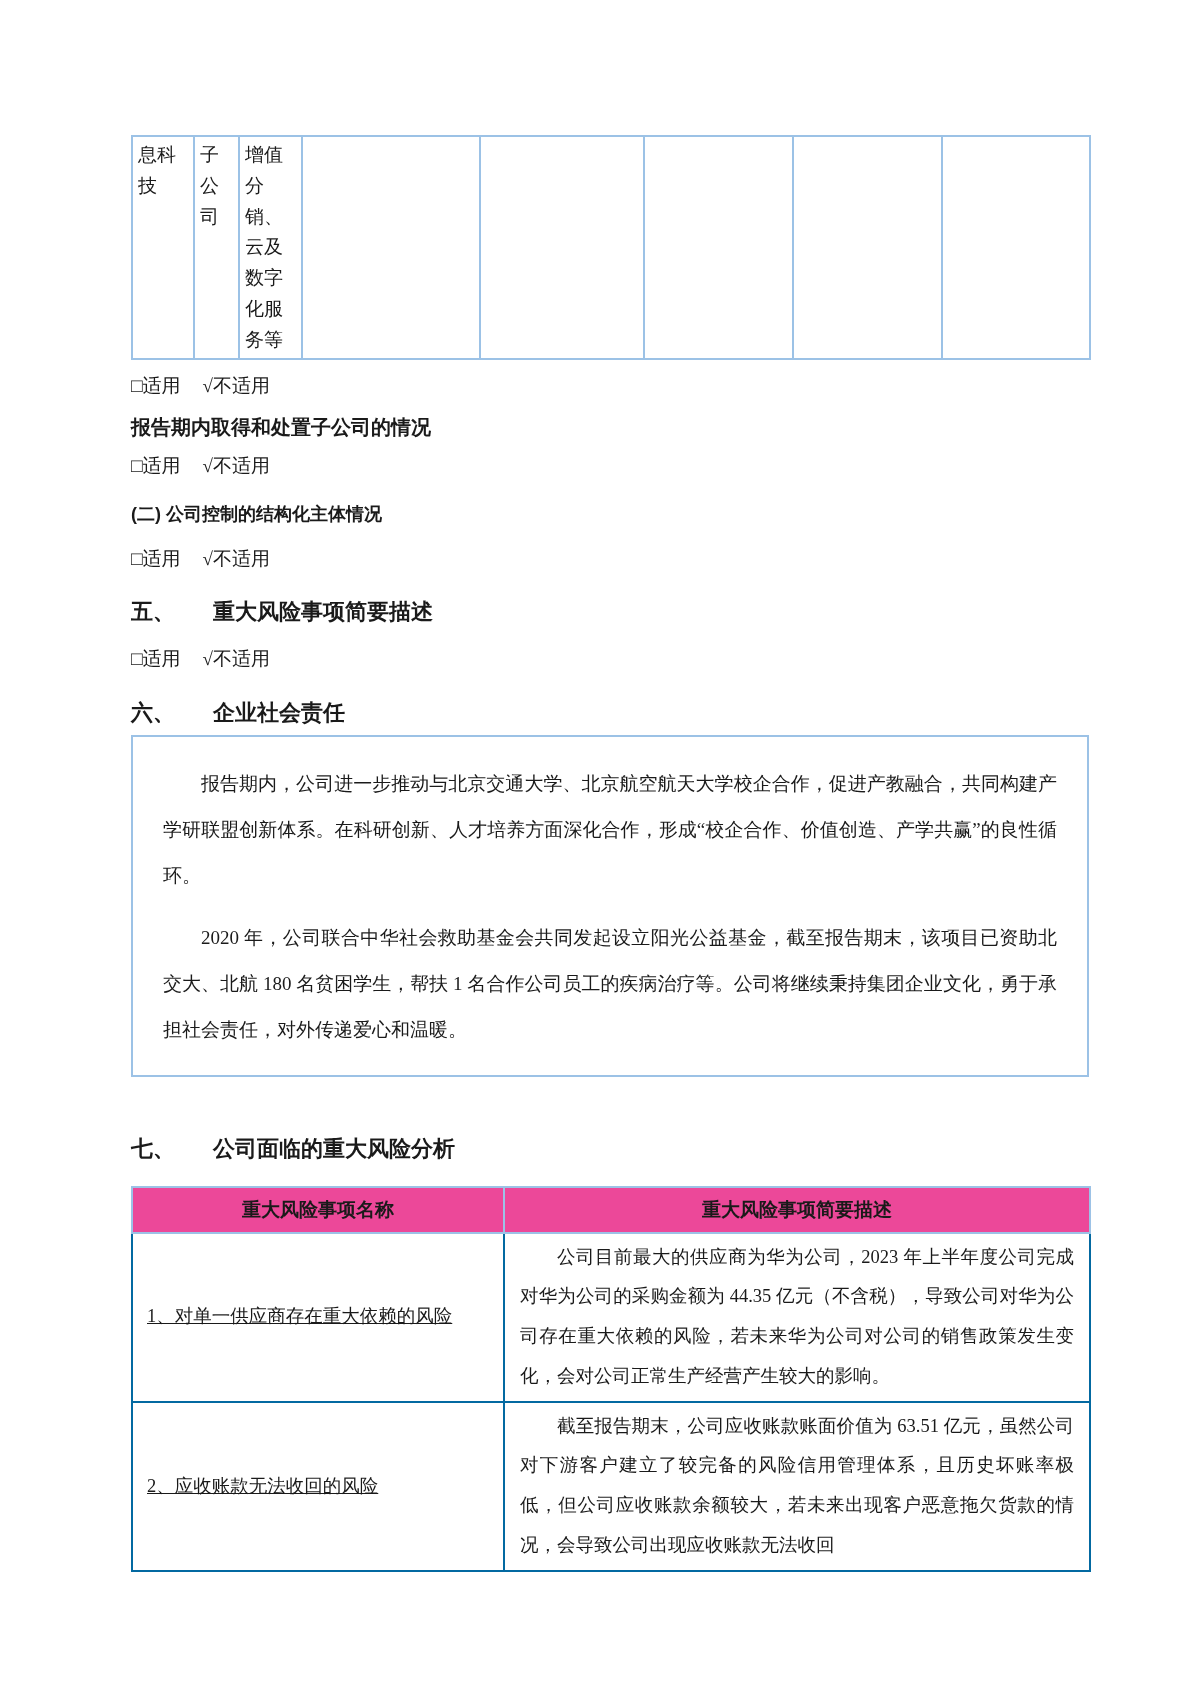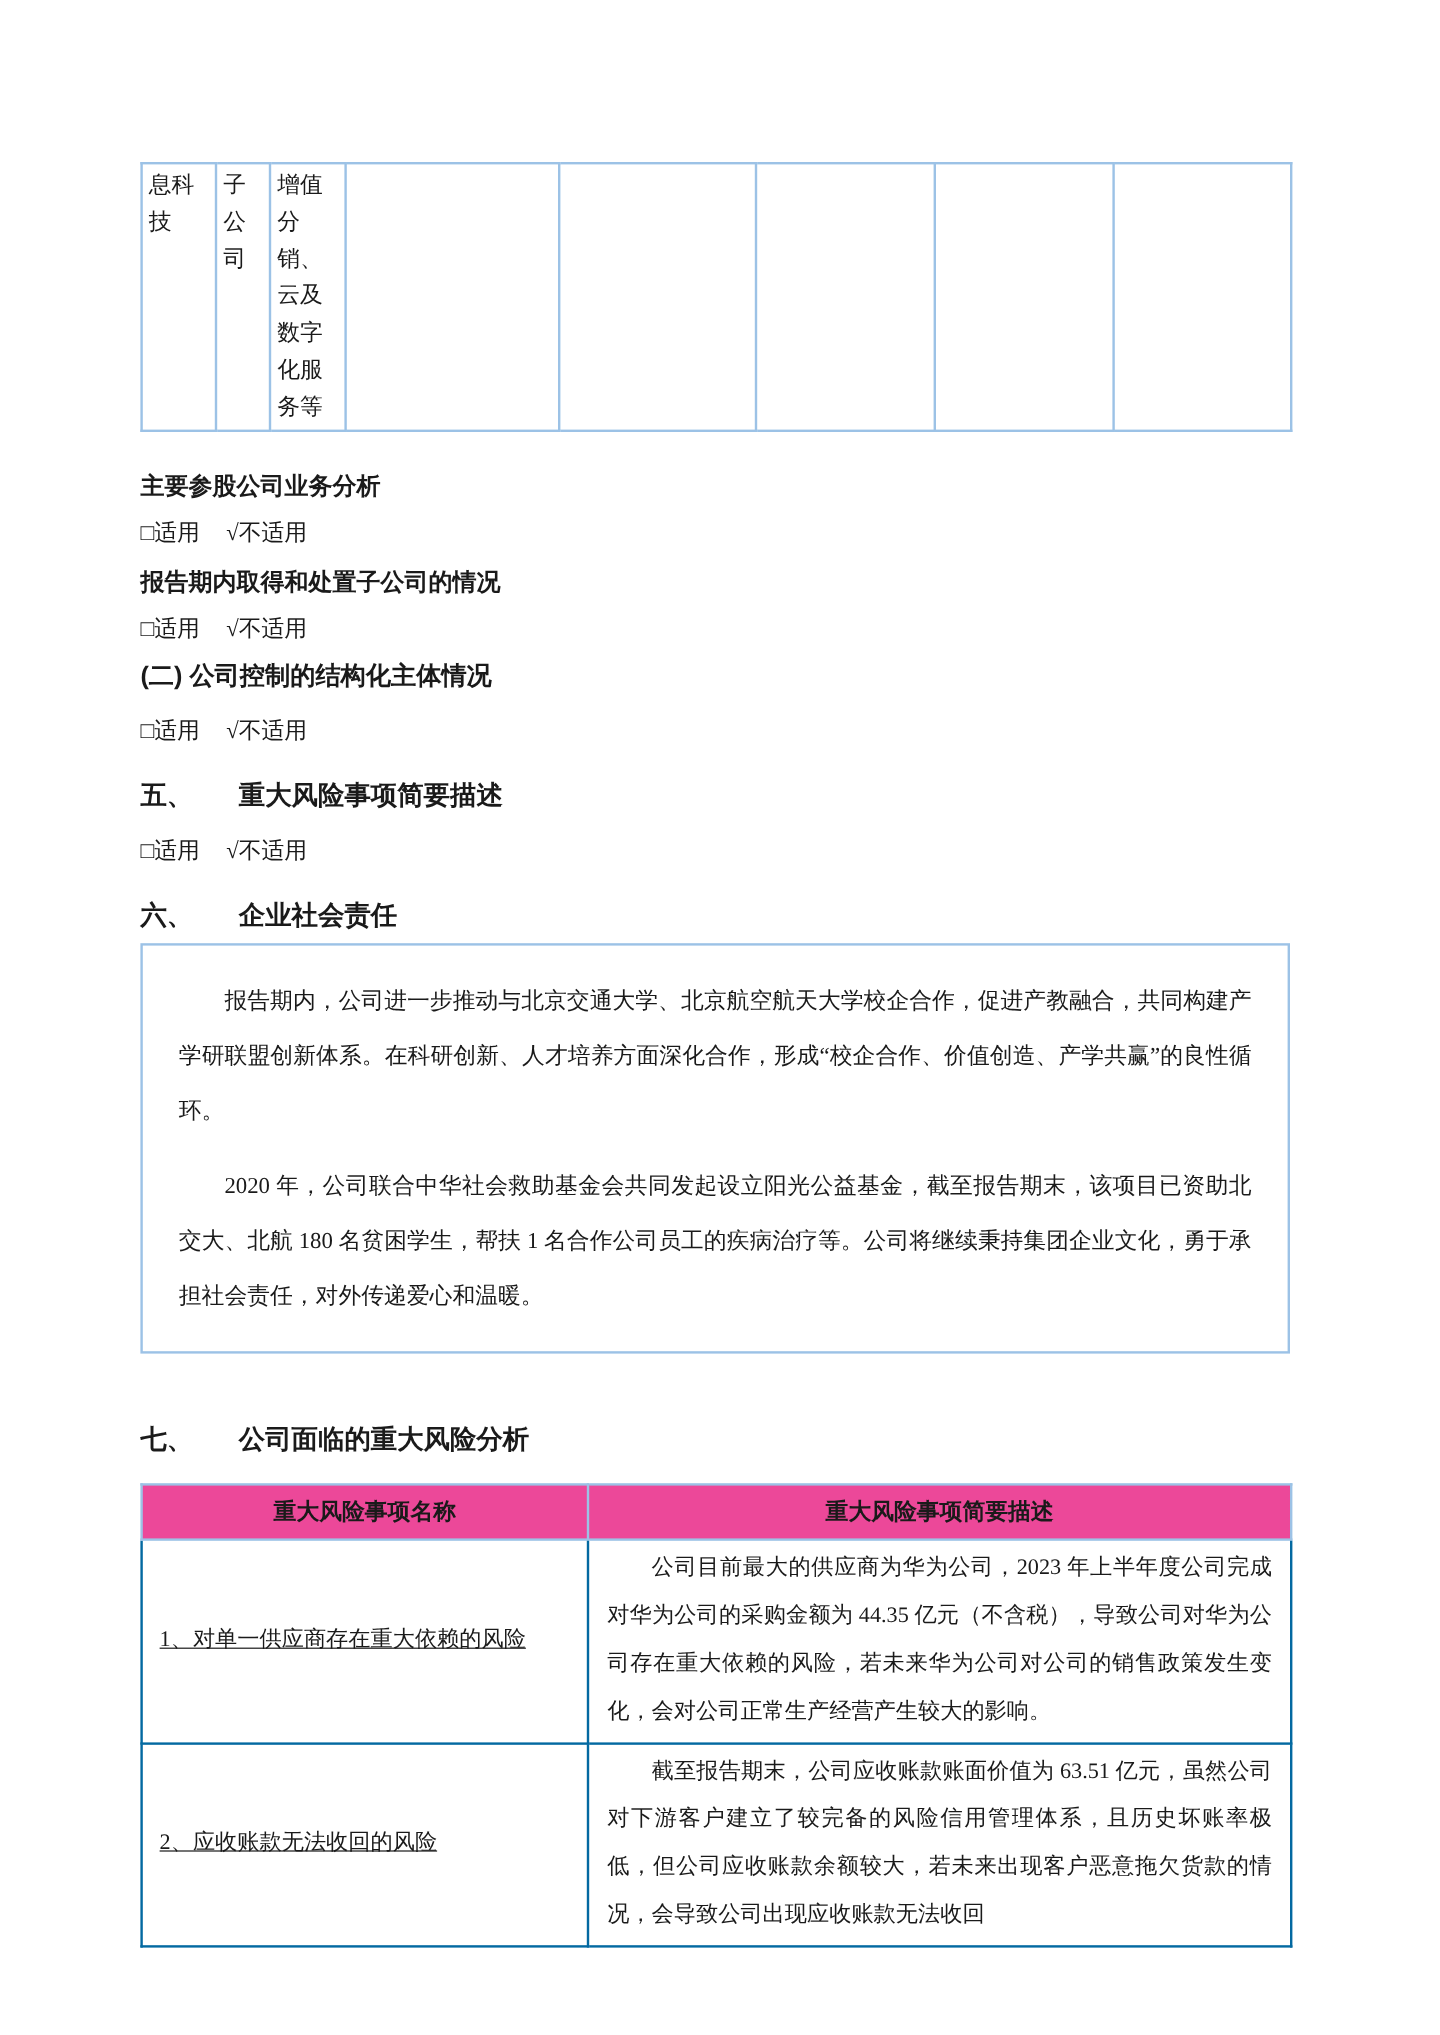--- a/index.html
+++ b/index.html
@@ -7,21 +7,21 @@
     position: relative;
     width: 1200px;
     height: 1696px;
     background: #ffffff;
     font-family: "Liberation Serif", serif;
     color: #1a1a1a;
     overflow: hidden;
   }
   .content {
     position: absolute;
-    left: 117px;
+    left: 131px;
     top: 0;
     width: 958px;
   }
 
   
   table.top-table {
     border-collapse: collapse;
     table-layout: fixed;
     width: 958px;
     margin-top: 135px;
@@ -39,24 +39,24 @@
 
   
   .sub-h {
     margin: 33px 0 0 0;
     font-family: "Liberation Sans", sans-serif;
     font-weight: 700;
     font-size: 20px;
     line-height: 1.3;
   }
   .sub-h2 {
-    margin: 12px 0 0 0;
-    font-family: "Liberation Sans", sans-serif;
-    font-weight: 700;
-    font-size: 21px;
+    margin: 24px 0 0 0;
+    font-family: "Liberation Sans", sans-serif;
+    font-weight: 700;
+    font-size: 18px;
     line-height: 1.3;
   }
   .num-h {
     margin: 26px 0 0 0;
     font-family: "Liberation Sans", sans-serif;
     font-weight: 700;
     font-size: 22px;
     line-height: 1.3;
     display: flex;
   }
@@ -139,21 +139,20 @@
         <td>增值分销、云及数字化服务等</td>
         <td></td>
         <td></td>
         <td></td>
         <td></td>
         <td></td>
       </tr>
     </tbody>
       </table>
 
-    <div class="sub-h">主要参股公司业务分析</div>
     <div class="check-line">
       <span class="chk-item">□适用</span><span class="chk-item">√不适用</span>
     </div>
 
     <div class="sub-h" style="margin-top:14px">报告期内取得和处置子公司的情况</div>
     <div class="check-line">
       <span class="chk-item">□适用</span><span class="chk-item">√不适用</span>
     </div>
 
     <div class="sub-h2">(二) 公司控制的结构化主体情况</div>

